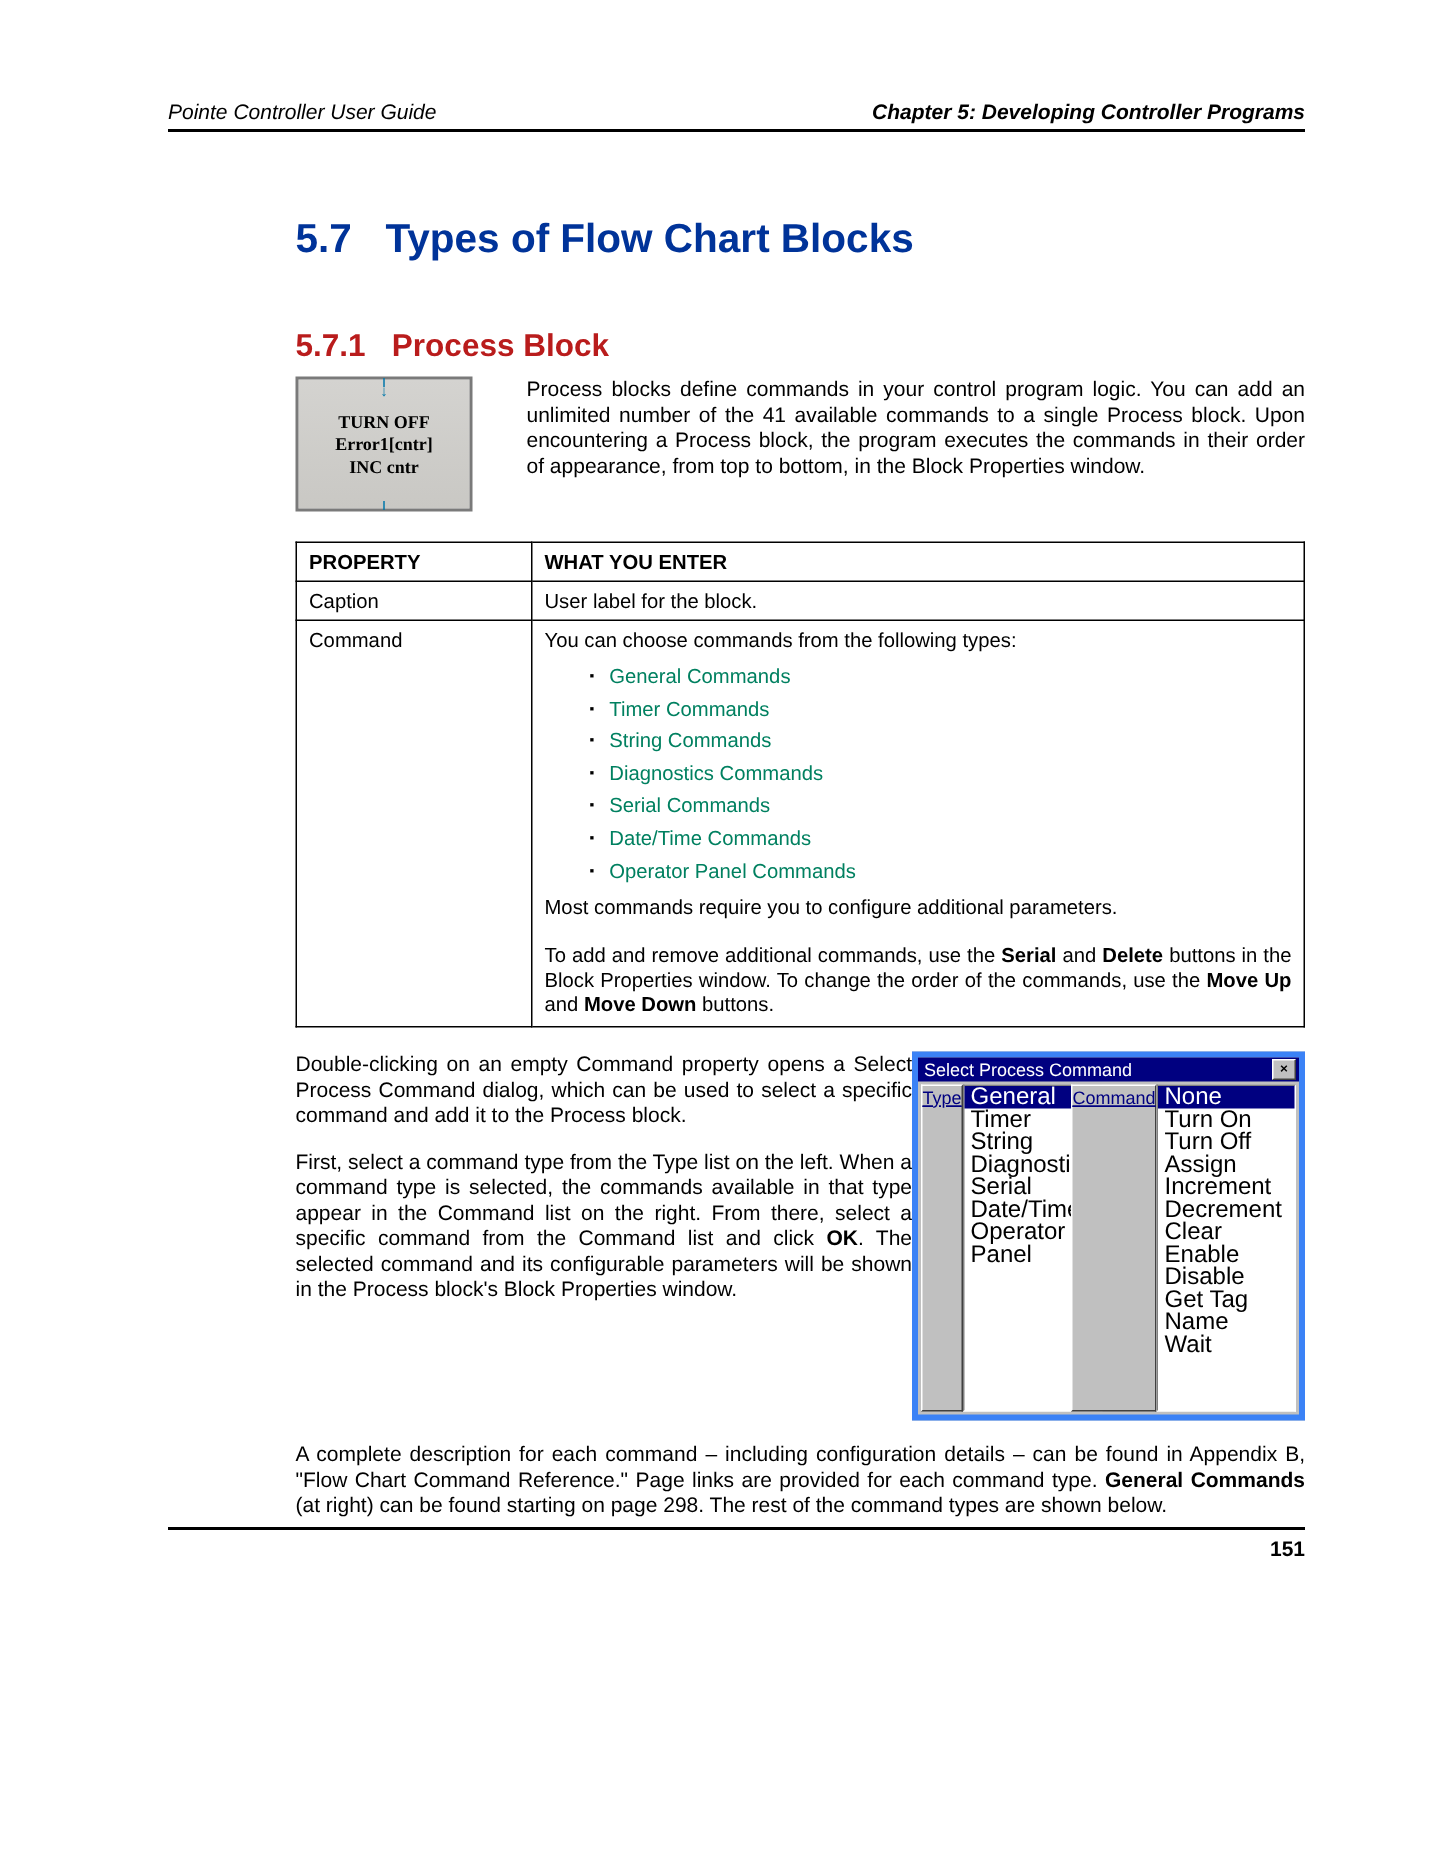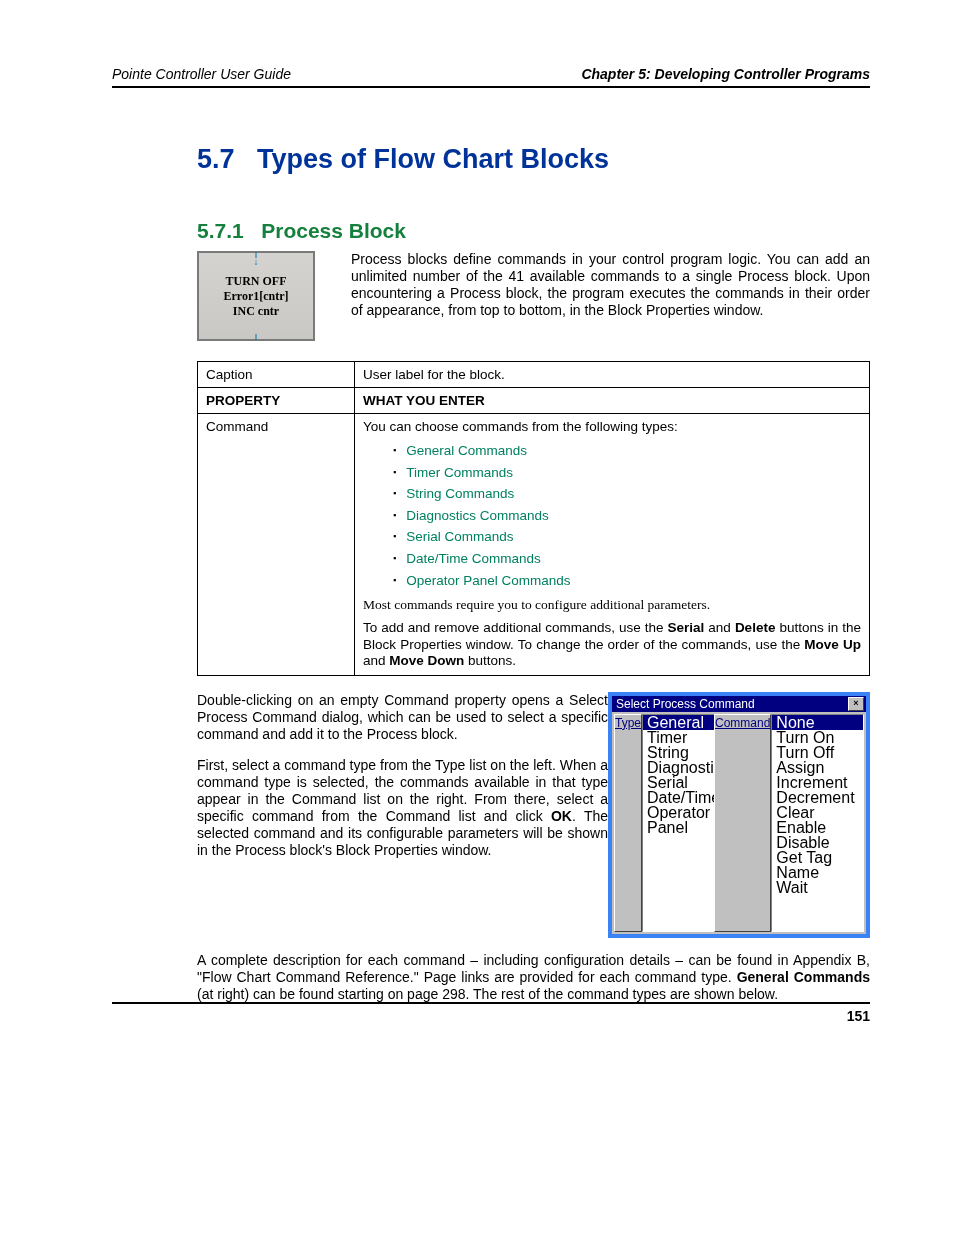--- a/index.html
+++ b/index.html
@@ -33,21 +33,21 @@
   .indent { margin-left: 85px; }
   h1.section {
     color: #003399;
     font-family: Arial, sans-serif;
     font-weight: bold;
     font-size: 27px;
     margin: 56px 0 0 0;
     white-space: pre;
   }
   h2.subsection {
-    color: #15803d;
+    color: #b91c1c;
     font-family: Arial, sans-serif;
     font-weight: bold;
     font-size: 21px;
     margin: 44px 0 8px 0;
     white-space: pre;
   }
   .intro-row { display: flex; gap: 36px; align-items: flex-start; margin-top: 8px; }
   .block-fig {
     width: 118px; height: 90px;
     border: 2px solid #7a7a7a;
@@ -157,21 +157,21 @@
     border: 1px solid #fff;
     border-right-color:#404040; border-bottom-color:#404040;
     background:#c0c0c0;
     text-align:center;
     font-size:12px;
     padding:1px 0;
   }
   .footer {
     position:absolute;
     left:112px; right:84px;
-    bottom:48px;
+    bottom:32px;
   }
   .footer .num { text-align:right; font-weight:bold; margin-top:4px; font-size:14px;}
 </style>
 </head>
 <body>
 
 <div class="page">
 
   <div class="header-row">
     <span>Pointe Controller User Guide</span>
@@ -190,41 +190,41 @@
         <div>TURN OFF</div>
         <div>Error1[cntr]</div>
         <div>INC cntr</div>
       </div>
       <div class="intro-text">Process blocks define commands in your control program logic. You can add an unlimited number of the 41 available commands to a single Process block. Upon encountering a Process block, the program executes the commands in their order of appearance, from top to bottom, in the Block Properties window.</div>
     </div>
 
     <table class="props">
       <tbody>
           <tr>
+        <th style="width:140px;">PROPERTY</th>
+        <th>WHAT YOU ENTER</th>
+      </tr>
+      <tr>
         <td>Caption</td>
         <td>User label for the block.</td>
-      </tr>
-      <tr>
-        <th style="width:140px;">PROPERTY</th>
-        <th>WHAT YOU ENTER</th>
       </tr>
       <tr>
         <td>Command</td>
         <td>
           <div>You can choose commands from the following types:</div>
           <ul class="cmd-list" id="cmd-types">
                 <li><a>General Commands</a></li>
                 <li><a>Timer Commands</a></li>
                 <li><a>String Commands</a></li>
                 <li><a>Diagnostics Commands</a></li>
                 <li><a>Serial Commands</a></li>
                 <li><a>Date/Time Commands</a></li>
                 <li><a>Operator Panel Commands</a></li>
               </ul>
-          <div style="margin:4px 0 7px 0;font-family:Liberation Serif, serif;">Most commands require you to configure additional parameters.</div>
+          <div style="margin:4px 0 17px 0;">Most commands require you to configure additional parameters.</div>
           <div class="justify">
             <span>To add and remove additional commands, use the </span><b>Serial</b><span> and </span><b>Delete</b><span> buttons in the Block Properties window. To change the order of the commands, use the </span><b>Move Up</b><span> and </span><b>Move Down</b><span> buttons.</span>
           </div>
         </td>
       </tr>
     </tbody>
       </table>
 
     <div class="twocol">
       <div class="left">

